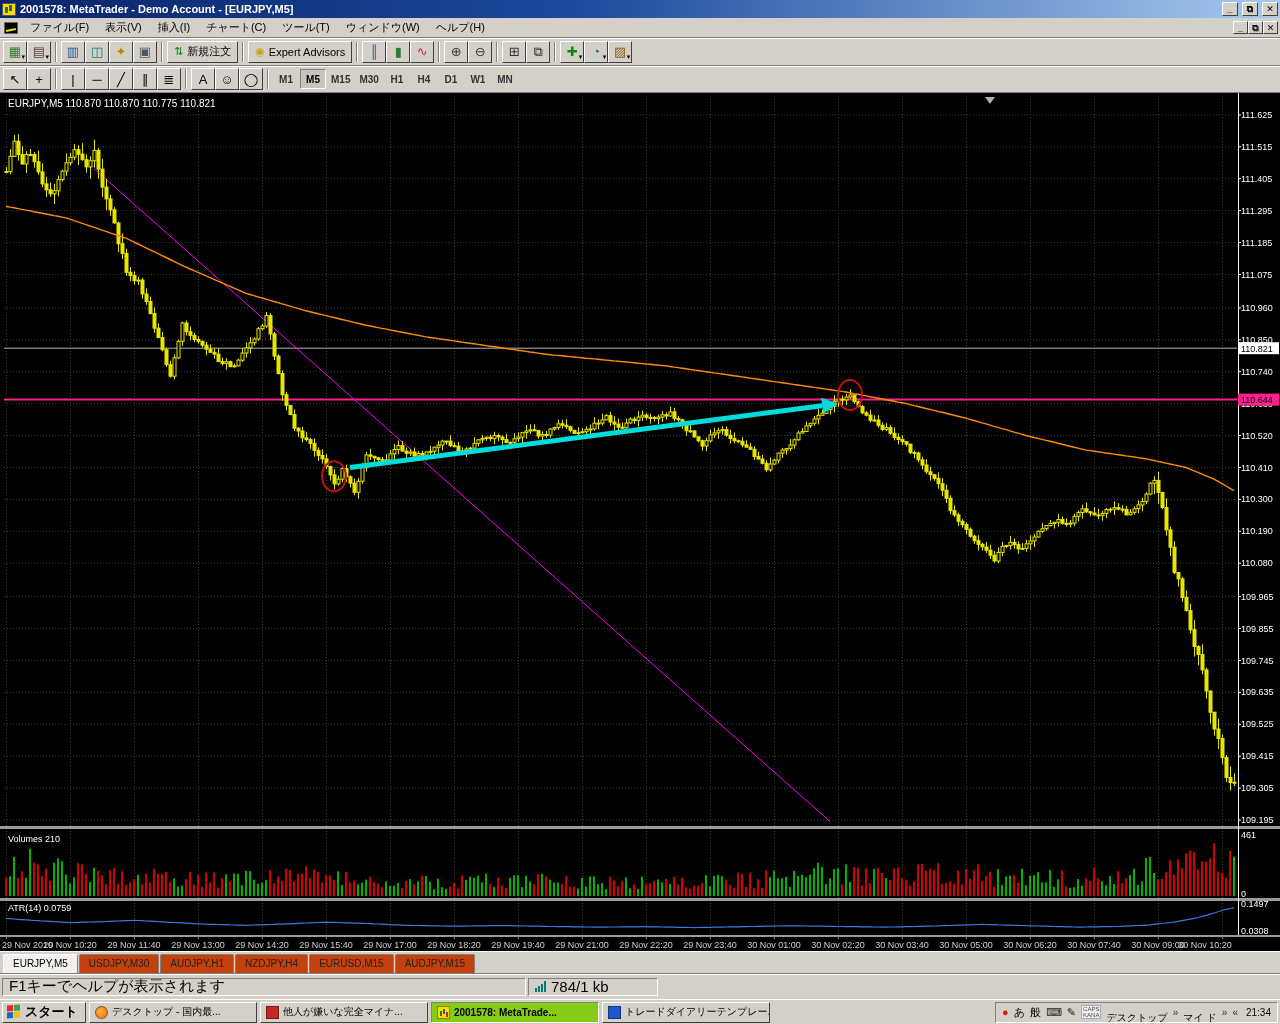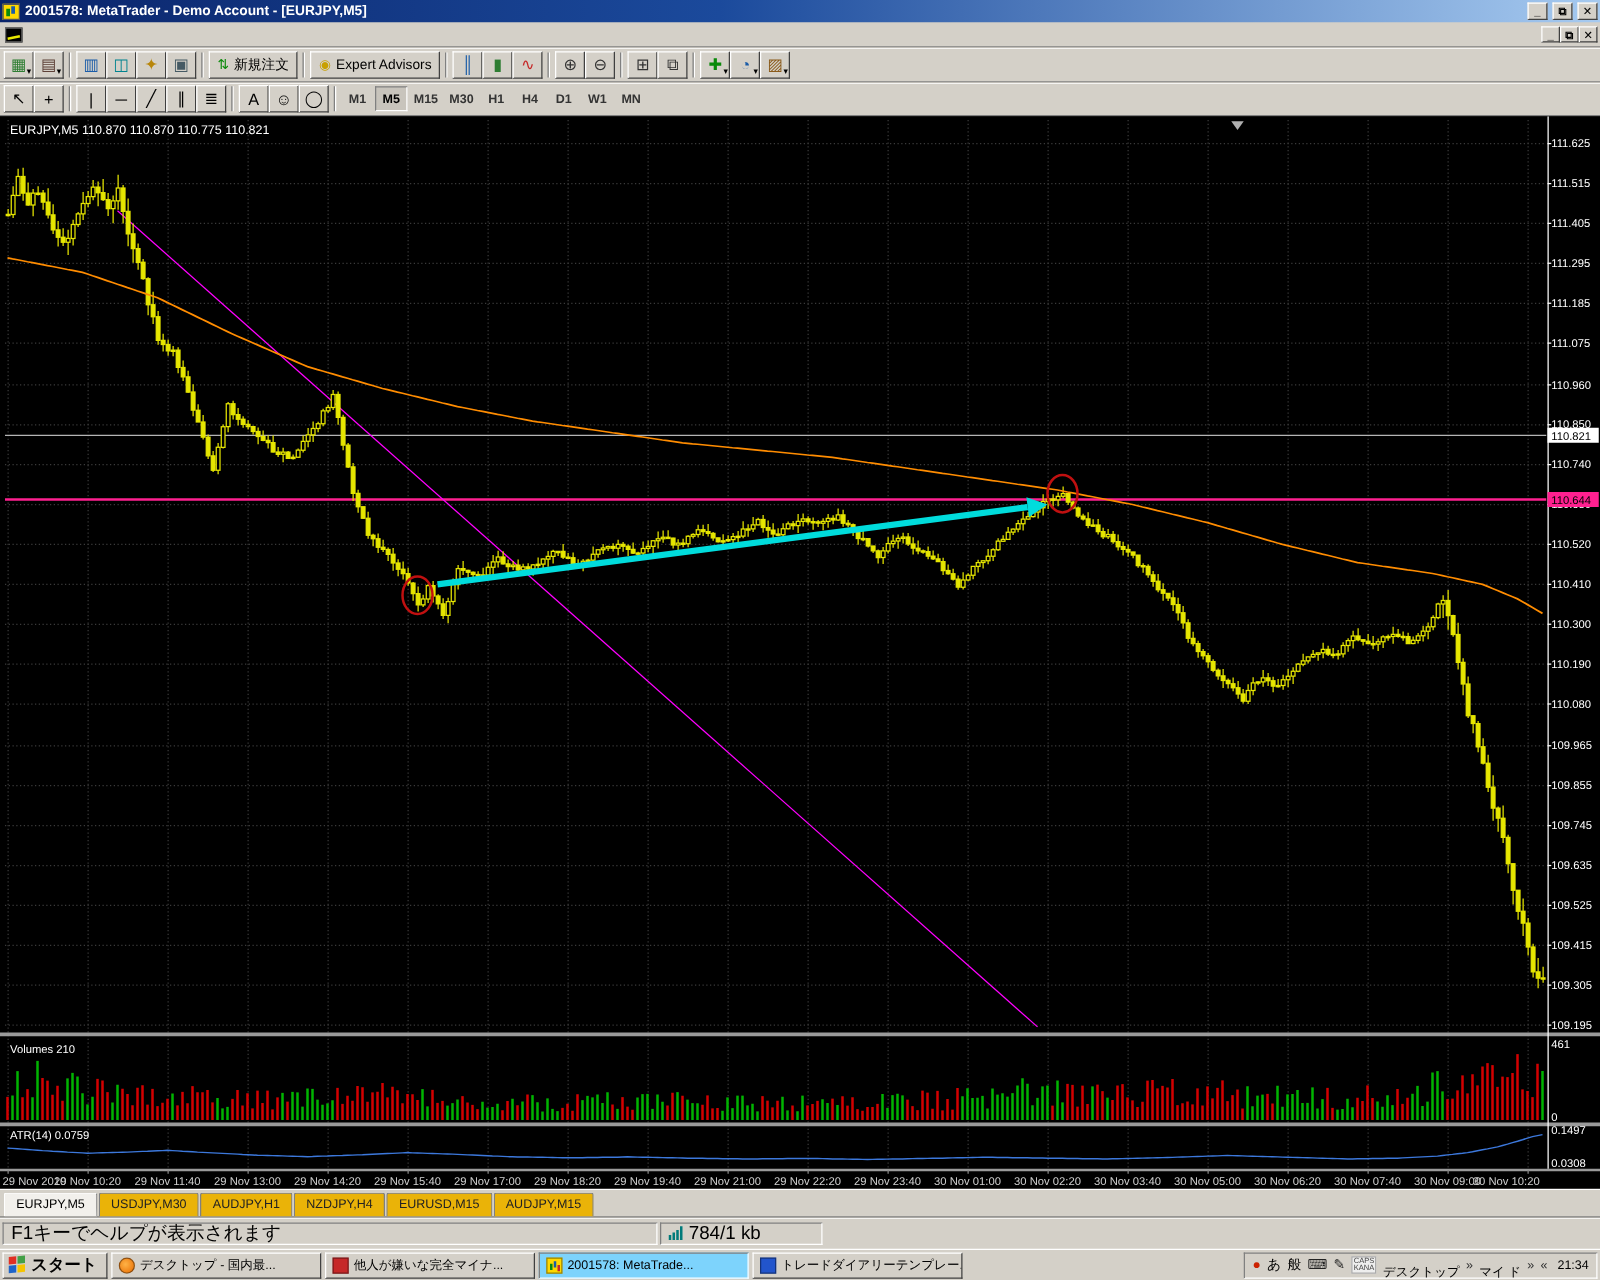--- a/index.html
+++ b/index.html
@@ -36,21 +36,21 @@
   .tb-sep{width:0;height:20px;border-left:1px solid #808080;border-right:1px solid #ffffff;margin:0 4px;flex:none;}
   .tf-btn{height:20px;min-width:26px;padding:0 4px;display:flex;align-items:center;justify-content:center;
     font-size:10px;color:#333;font-weight:bold;flex:none;}
   .tf-btn.active{border:1px solid;border-color:#808080 #ffffff #ffffff #808080;background:#c8c4bc;color:#000;}
 
   
   #chart{display:block;background:#000;}
 
   
   .tabbar{height:22px;display:flex;align-items:flex-end;padding:2px 3px 0 3px;border-top:1px solid #ffffff;background:#d4d0c8;}
-  .tab{font-size:10px;padding:3px 9px 4px 9px;border:1px solid #808080;border-bottom:none;background:#eab308;color:#222;
+  .tab{font-size:10px;padding:3px 9px 4px 9px;border:1px solid #808080;border-bottom:none;background:#c2410c;color:#222;
     border-top-left-radius:2px;border-top-right-radius:2px;margin-right:1px;white-space:nowrap;}
   .tab.active{background:#f2f0ec;color:#000;border-color:#fff #808080 #f2f0ec #fff;position:relative;top:0;}
 
   
   .statusbar{height:26px;display:flex;align-items:center;gap:2px;padding:3px 2px;background:#d4d0c8;border-top:1px solid #808080;box-shadow:inset 0 1px 0 #fff;}
   .status-panel{height:18px;display:flex;align-items:center;padding:0 6px;font-size:15px;color:#000;white-space:nowrap;overflow:hidden;}
   .status-help{flex:0 0 524px;}
   .status-context{flex:1;}
   .status-traffic{flex:0 0 130px;gap:5px;}
   .bars{display:flex;align-items:flex-end;gap:1px;height:11px;}
@@ -58,21 +58,21 @@
 
   
   .taskbar{height:25px;display:flex;align-items:center;gap:3px;background:#d4d0c8;border-top:1px solid #fff;padding:1px 2px;}
   .start-btn{height:21px;display:flex;align-items:center;gap:4px;padding:0 7px 0 4px;font-weight:bold;font-size:13px;flex:none;}
   .winflag{width:14px;height:14px;display:grid;grid-template-columns:6px 6px;grid-template-rows:6px 6px;gap:1px;transform:skewY(-5deg);}
   .winflag i{display:block;}
   .winflag i:nth-child(1){background:#e03024;} .winflag i:nth-child(2){background:#43a047;}
   .winflag i:nth-child(3){background:#1e64c8;} .winflag i:nth-child(4){background:#f5c400;}
   .task-btn{height:21px;flex:0 0 168px;display:flex;align-items:center;gap:4px;padding:0 5px;font-size:10px;color:#000;
     white-space:nowrap;overflow:hidden;}
-  .task-btn.active{border-color:#808080 #ffffff #ffffff #808080;background:#7dd3fc;font-weight:normal;}
+  .task-btn.active{border-color:#808080 #ffffff #ffffff #808080;background:#84cc16;font-weight:bold;}
   .task-icon{width:13px;height:13px;flex:none;border:1px solid rgba(0,0,0,.4);}
   .icon-orange{background:radial-gradient(circle at 40% 40%,#ffb347,#e86c00);border-radius:50%;}
   .icon-red{background:#c62828;}
   .icon-mt{background:#ffd800;position:relative;}
   .icon-mt::after{content:"";position:absolute;left:2px;bottom:2px;width:2px;height:5px;background:#0a8a0a;box-shadow:3px -2px 0 #1a5ca8,6px 1px 0 #c62828;}
   .icon-blue{background:#2255cc;}
   .tray{height:21px;margin-left:auto;display:flex;align-items:center;gap:5px;padding:0 6px;font-size:10px;flex:none;}
   .tray .glyph{font-size:11px;line-height:1;}
   .capskana{display:flex;flex-direction:column;justify-content:center;font-size:6px;line-height:6px;color:#444;border:1px solid #aaa;padding:0 1px;background:#eee;}
   .tray .tb-label{font-size:10px;color:#000;white-space:nowrap;margin-top:12px;}
@@ -85,20 +85,29 @@
 <div class="titlebar">
   <div class="app-icon"></div>
   <div class="title-text">2001578: MetaTrader - Demo Account - [EURJPY,M5]</div>
   <div class="win-btn raised">_</div>
   <div class="win-btn raised">⧉</div>
   <div class="win-btn raised">✕</div>
 </div>
 
 <div class="menubar">
   <div class="mdi-icon"></div>
+  <div id="menu-items" style="display:flex;">
+      <div class="menu-item">ファイル(F)</div>
+      <div class="menu-item">表示(V)</div>
+      <div class="menu-item">挿入(I)</div>
+      <div class="menu-item">チャート(C)</div>
+      <div class="menu-item">ツール(T)</div>
+      <div class="menu-item">ウィンドウ(W)</div>
+      <div class="menu-item">ヘルプ(H)</div>
+    </div>
   <div class="spacer"></div>
   <div class="win-btn raised">_</div>
   <div class="win-btn raised">⧉</div>
   <div class="win-btn raised">✕</div>
 </div>
 
 <div class="toolbar toolbar1" id="toolbar-main">
     <div class="tb-btn raised">
       <span style="color: rgb(46, 125, 50);">▦</span>
       <span class="dd">▾</span>

